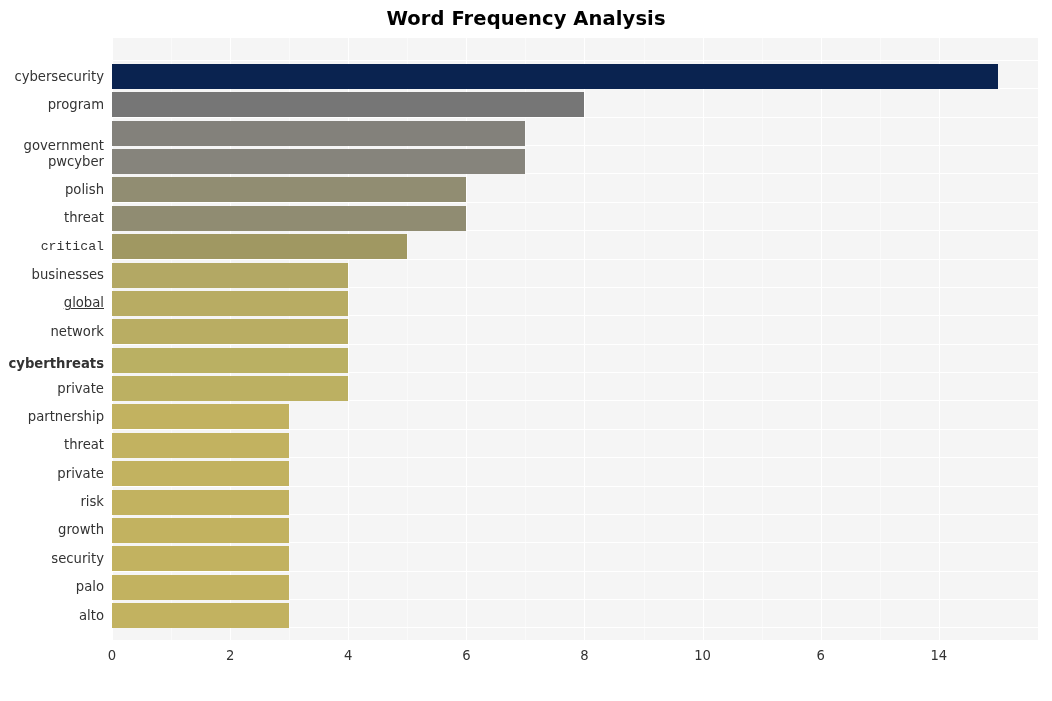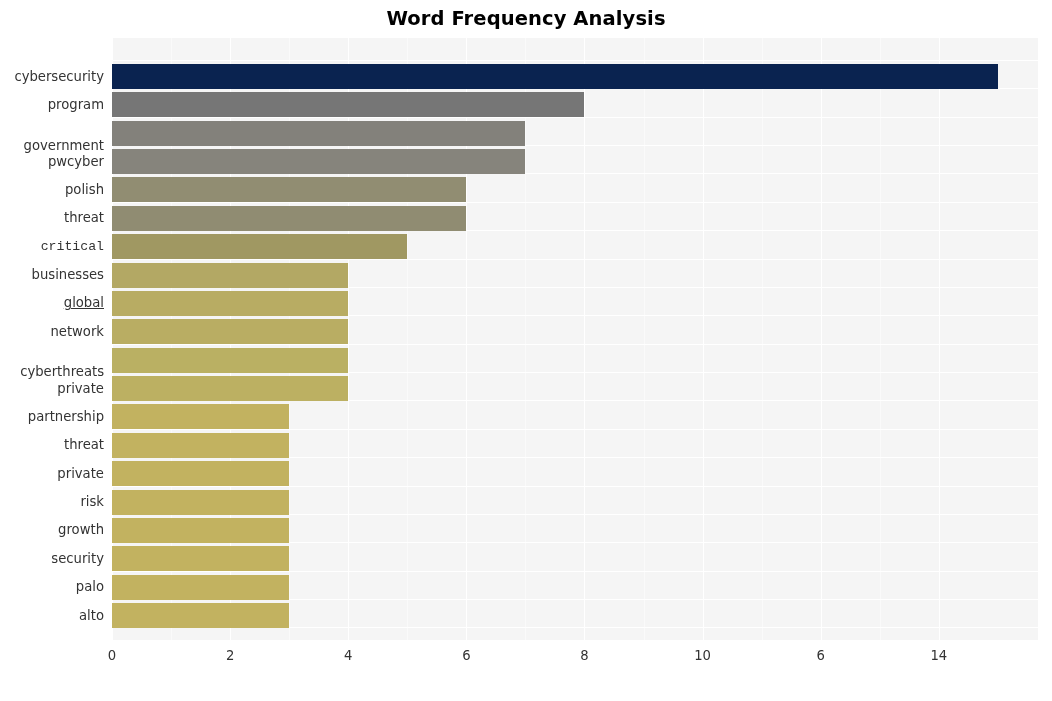--- a/index.html
+++ b/index.html
@@ -179,21 +179,21 @@
       <div class="ylabel" style="top: 31.5px;">cybersecurity</div>
       <div class="ylabel" style="top: 59.8695px; margin-left: 9px;">program</div>
       <div class="ylabel" style="top: 101px;">government</div>
       <div class="ylabel" style="top: 116.608px;">pwcyber</div>
       <div class="ylabel" style="top: 144.978px;">polish</div>
       <div class="ylabel" style="top: 173.347px;">threat</div>
       <div class="ylabel" style="top: 201.717px; font-family: Liberation Mono, monospace;">critical</div>
       <div class="ylabel" style="top: 230.086px;">businesses</div>
       <div class="ylabel" style="top: 258.456px; text-decoration: underline;">global</div>
       <div class="ylabel" style="top: 286.825px;">network</div>
-      <div class="ylabel" style="top: 327px;">cyberthreats</div>
+      <div class="ylabel" style="top: 319px; font-weight: bold;">cyberthreats</div>
       <div class="ylabel" style="top: 343.564px;">private</div>
       <div class="ylabel" style="top: 371.934px;">partnership</div>
       <div class="ylabel" style="top: 400.303px;">threat</div>
       <div class="ylabel" style="top: 428.672px;">private</div>
       <div class="ylabel" style="top: 457.042px;">risk</div>
       <div class="ylabel" style="top: 485.411px;">growth</div>
       <div class="ylabel" style="top: 513.781px;">security</div>
       <div class="ylabel" style="top: 542.15px;">palo</div>
       <div class="ylabel" style="top: 570.52px;">alto</div>
     </div>

